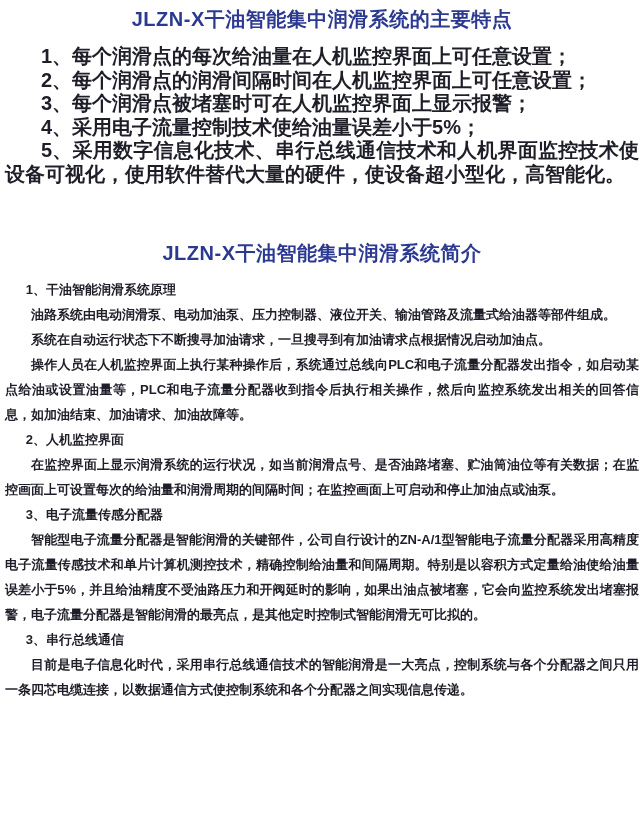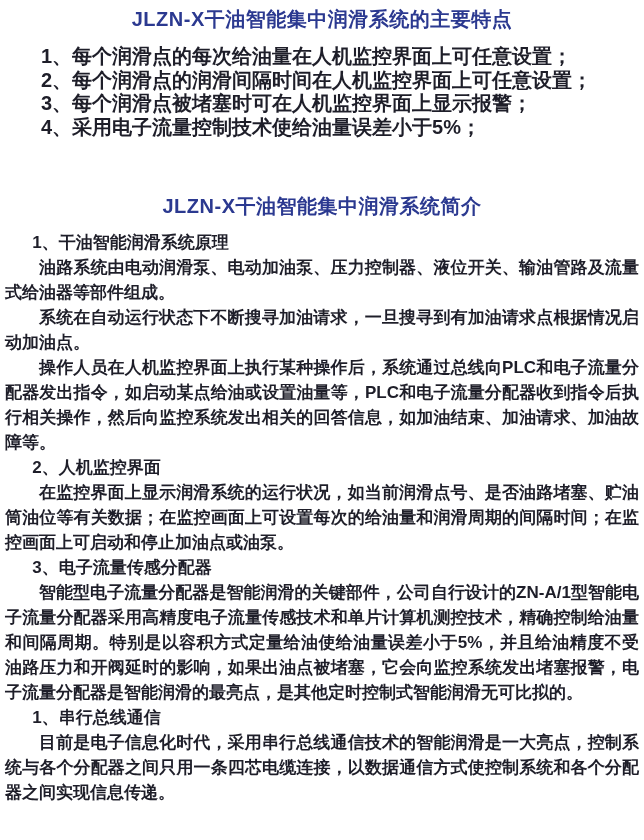--- a/index.html
+++ b/index.html
@@ -41,21 +41,21 @@
     line-height: 23.5px;
     text-indent: 1.8em;
     text-align: justify;
     color: #1e1e29;
   }
   .intro-content {
     padding: 0 5px;
   }
   .intro-content p {
     margin: 0;
-    font-size: 17px;
+    font-size: 13px;
     line-height: 25px;
     text-align: justify;
     color: #1e1e29;
   }
   .intro-content p.para {
     font-weight: 600;
     text-indent: 2em;
   }
   .intro-content p.subhead {
     font-weight: 700;
@@ -67,30 +67,31 @@
 
 <div class="page" style="background: rgb(255, 255, 255); color: rgb(30, 30, 41);">
 
   <h1 class="doc-title" style="color: rgb(43, 57, 144);">JLZN-X干油智能集中润滑系统的主要特点</h1>
 
   <div class="features-list" id="features-list">
       <p>1、每个润滑点的每次给油量在人机监控界面上可任意设置；</p>
       <p>2、每个润滑点的润滑间隔时间在人机监控界面上可任意设置；</p>
       <p>3、每个润滑点被堵塞时可在人机监控界面上显示报警；</p>
       <p>4、采用电子流量控制技术使给油量误差小于5%；</p>
+      <p>5、采用数字信息化技术、串行总线通信技术和人机界面监控技术使设备可视化，使用软件替代大量的硬件，使设备超小型化，高智能化。</p>
     </div>
 
   <h1 class="doc-title second" style="color: rgb(43, 57, 144);">JLZN-X干油智能集中润滑系统简介</h1>
 
   <div class="intro-content" id="intro-content">
       <p class="subhead">1、干油智能润滑系统原理</p>
       <p class="para">油路系统由电动润滑泵、电动加油泵、压力控制器、液位开关、输油管路及流量式给油器等部件组成。</p>
       <p class="para">系统在自动运行状态下不断搜寻加油请求，一旦搜寻到有加油请求点根据情况启动加油点。</p>
       <p class="para">操作人员在人机监控界面上执行某种操作后，系统通过总线向PLC和电子流量分配器发出指令，如启动某点给油或设置油量等，PLC和电子流量分配器收到指令后执行相关操作，然后向监控系统发出相关的回答信息，如加油结束、加油请求、加油故障等。</p>
       <p class="subhead">2、人机监控界面</p>
       <p class="para">在监控界面上显示润滑系统的运行状况，如当前润滑点号、是否油路堵塞、贮油筒油位等有关数据；在监控画面上可设置每次的给油量和润滑周期的间隔时间；在监控画面上可启动和停止加油点或油泵。</p>
       <p class="subhead">3、电子流量传感分配器</p>
       <p class="para">智能型电子流量分配器是智能润滑的关键部件，公司自行设计的ZN-A/1型智能电子流量分配器采用高精度电子流量传感技术和单片计算机测控技术，精确控制给油量和间隔周期。特别是以容积方式定量给油使给油量误差小于5%，并且给油精度不受油路压力和开阀延时的影响，如果出油点被堵塞，它会向监控系统发出堵塞报警，电子流量分配器是智能润滑的最亮点，是其他定时控制式智能润滑无可比拟的。</p>
-      <p class="subhead">1、串行总线通信</p>
+      <p class="subhead">3、串行总线通信</p>
       <p class="para">目前是电子信息化时代，采用串行总线通信技术的智能润滑是一大亮点，控制系统与各个分配器之间只用一条四芯电缆连接，以数据通信方式使控制系统和各个分配器之间实现信息传递。</p>
     </div>
 
 </div>
 
 </body></html>

